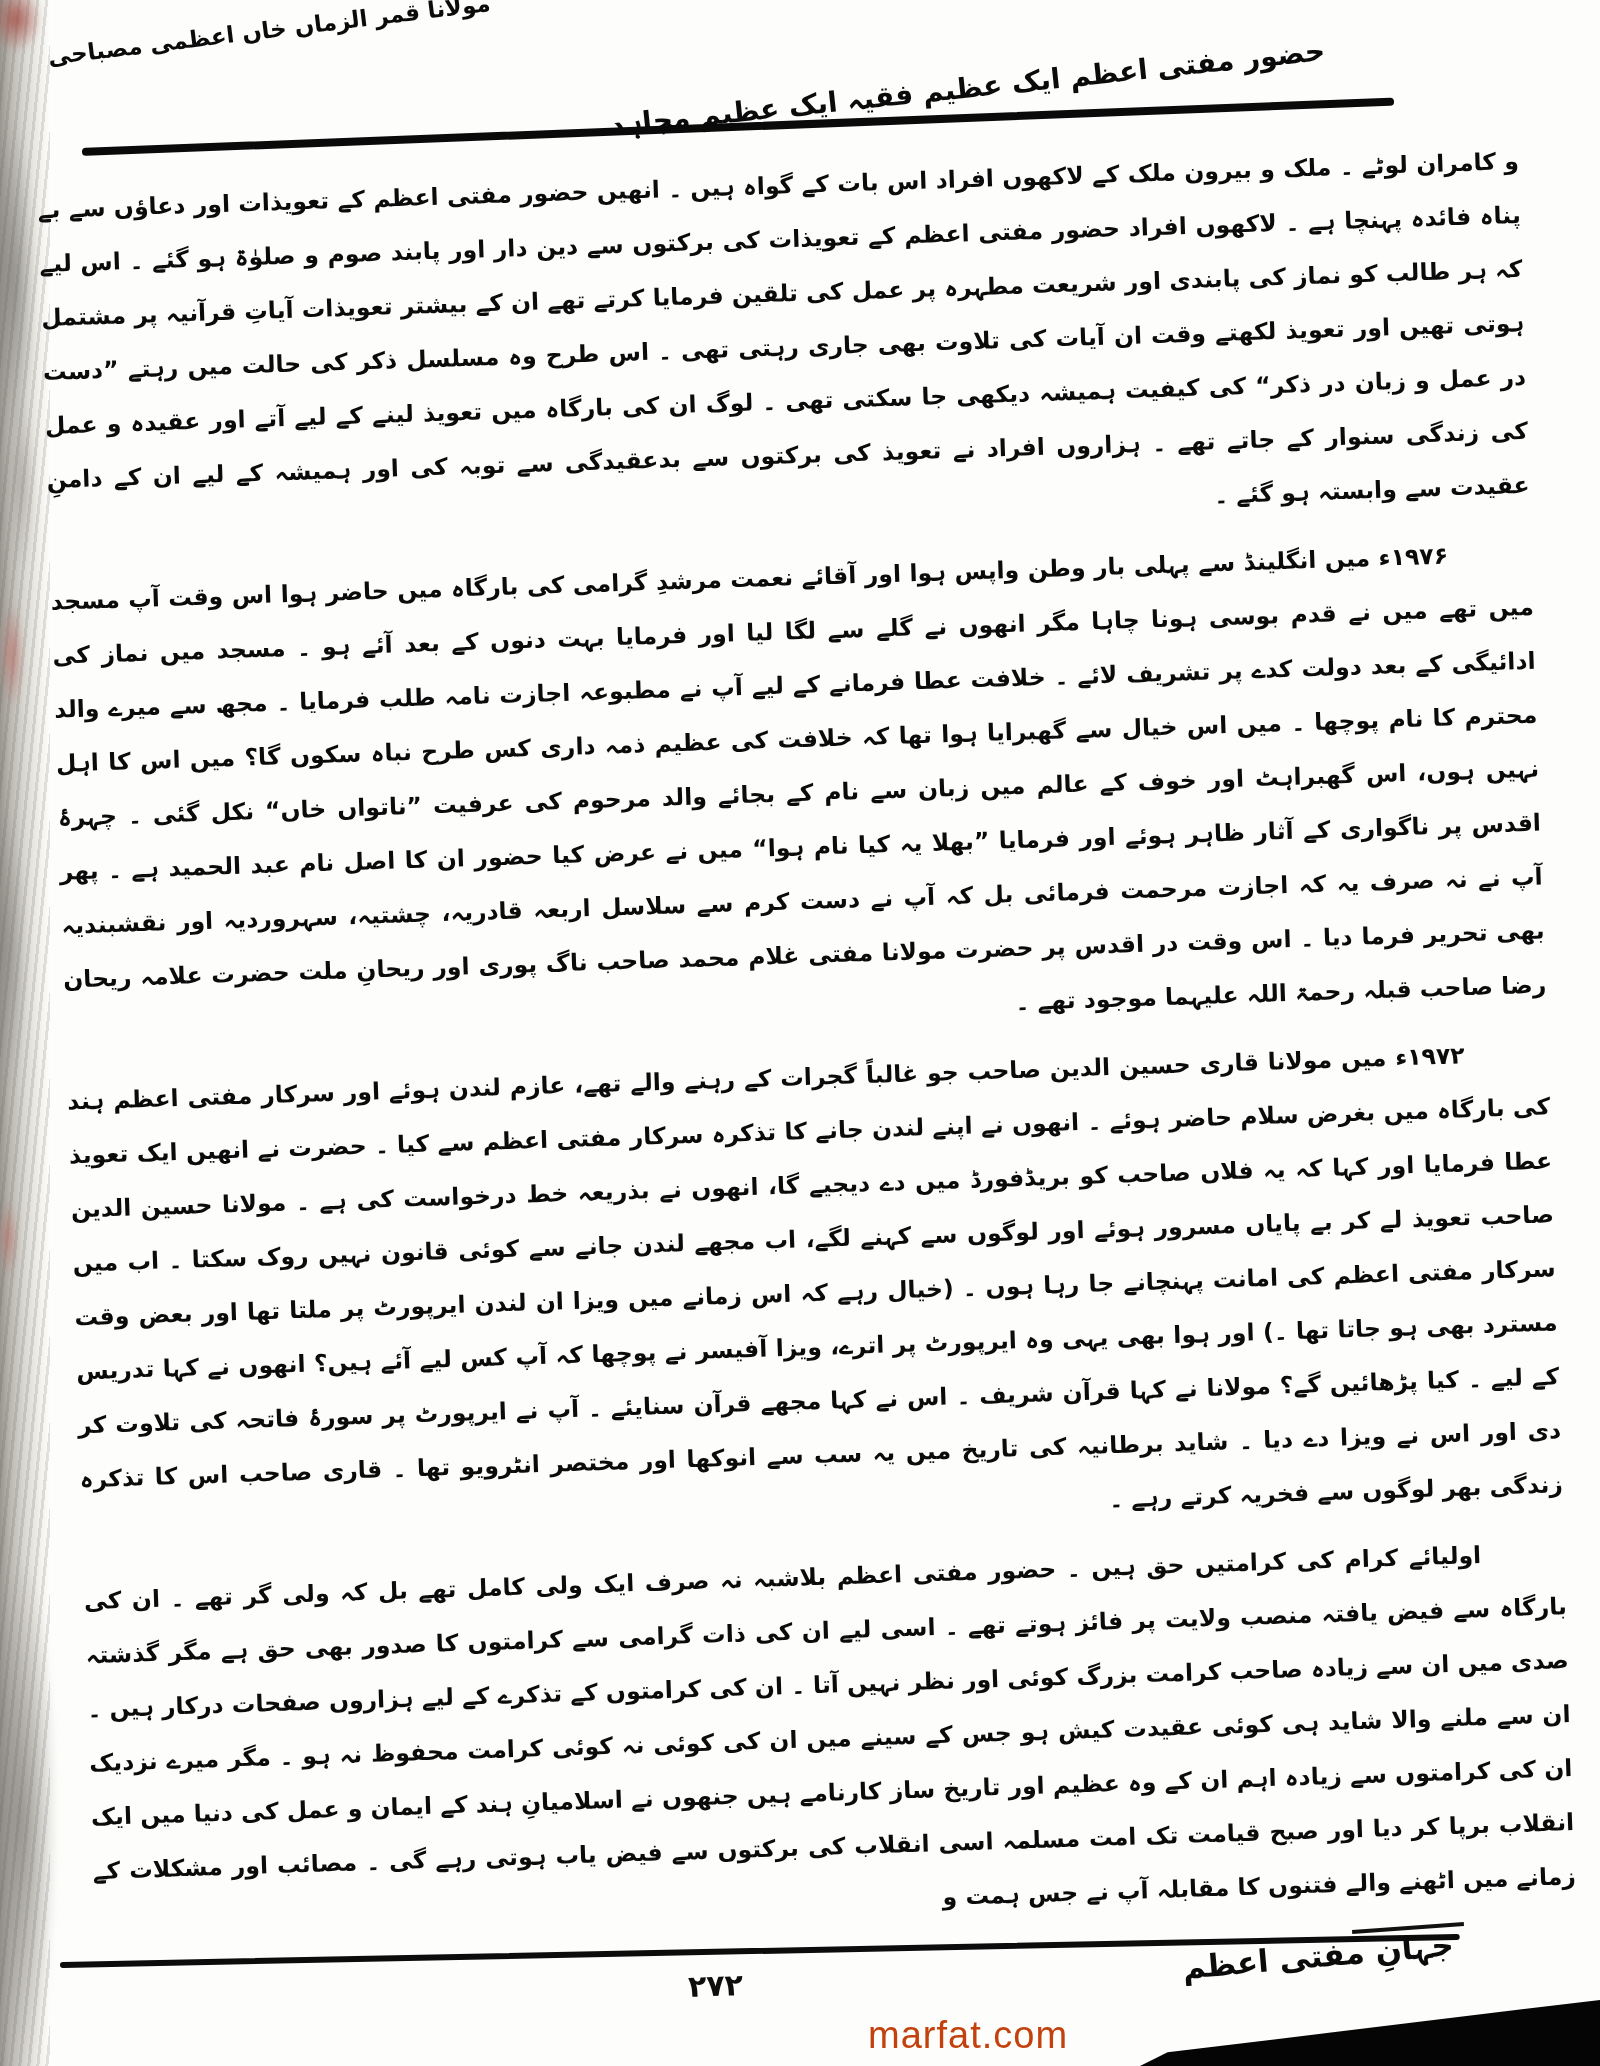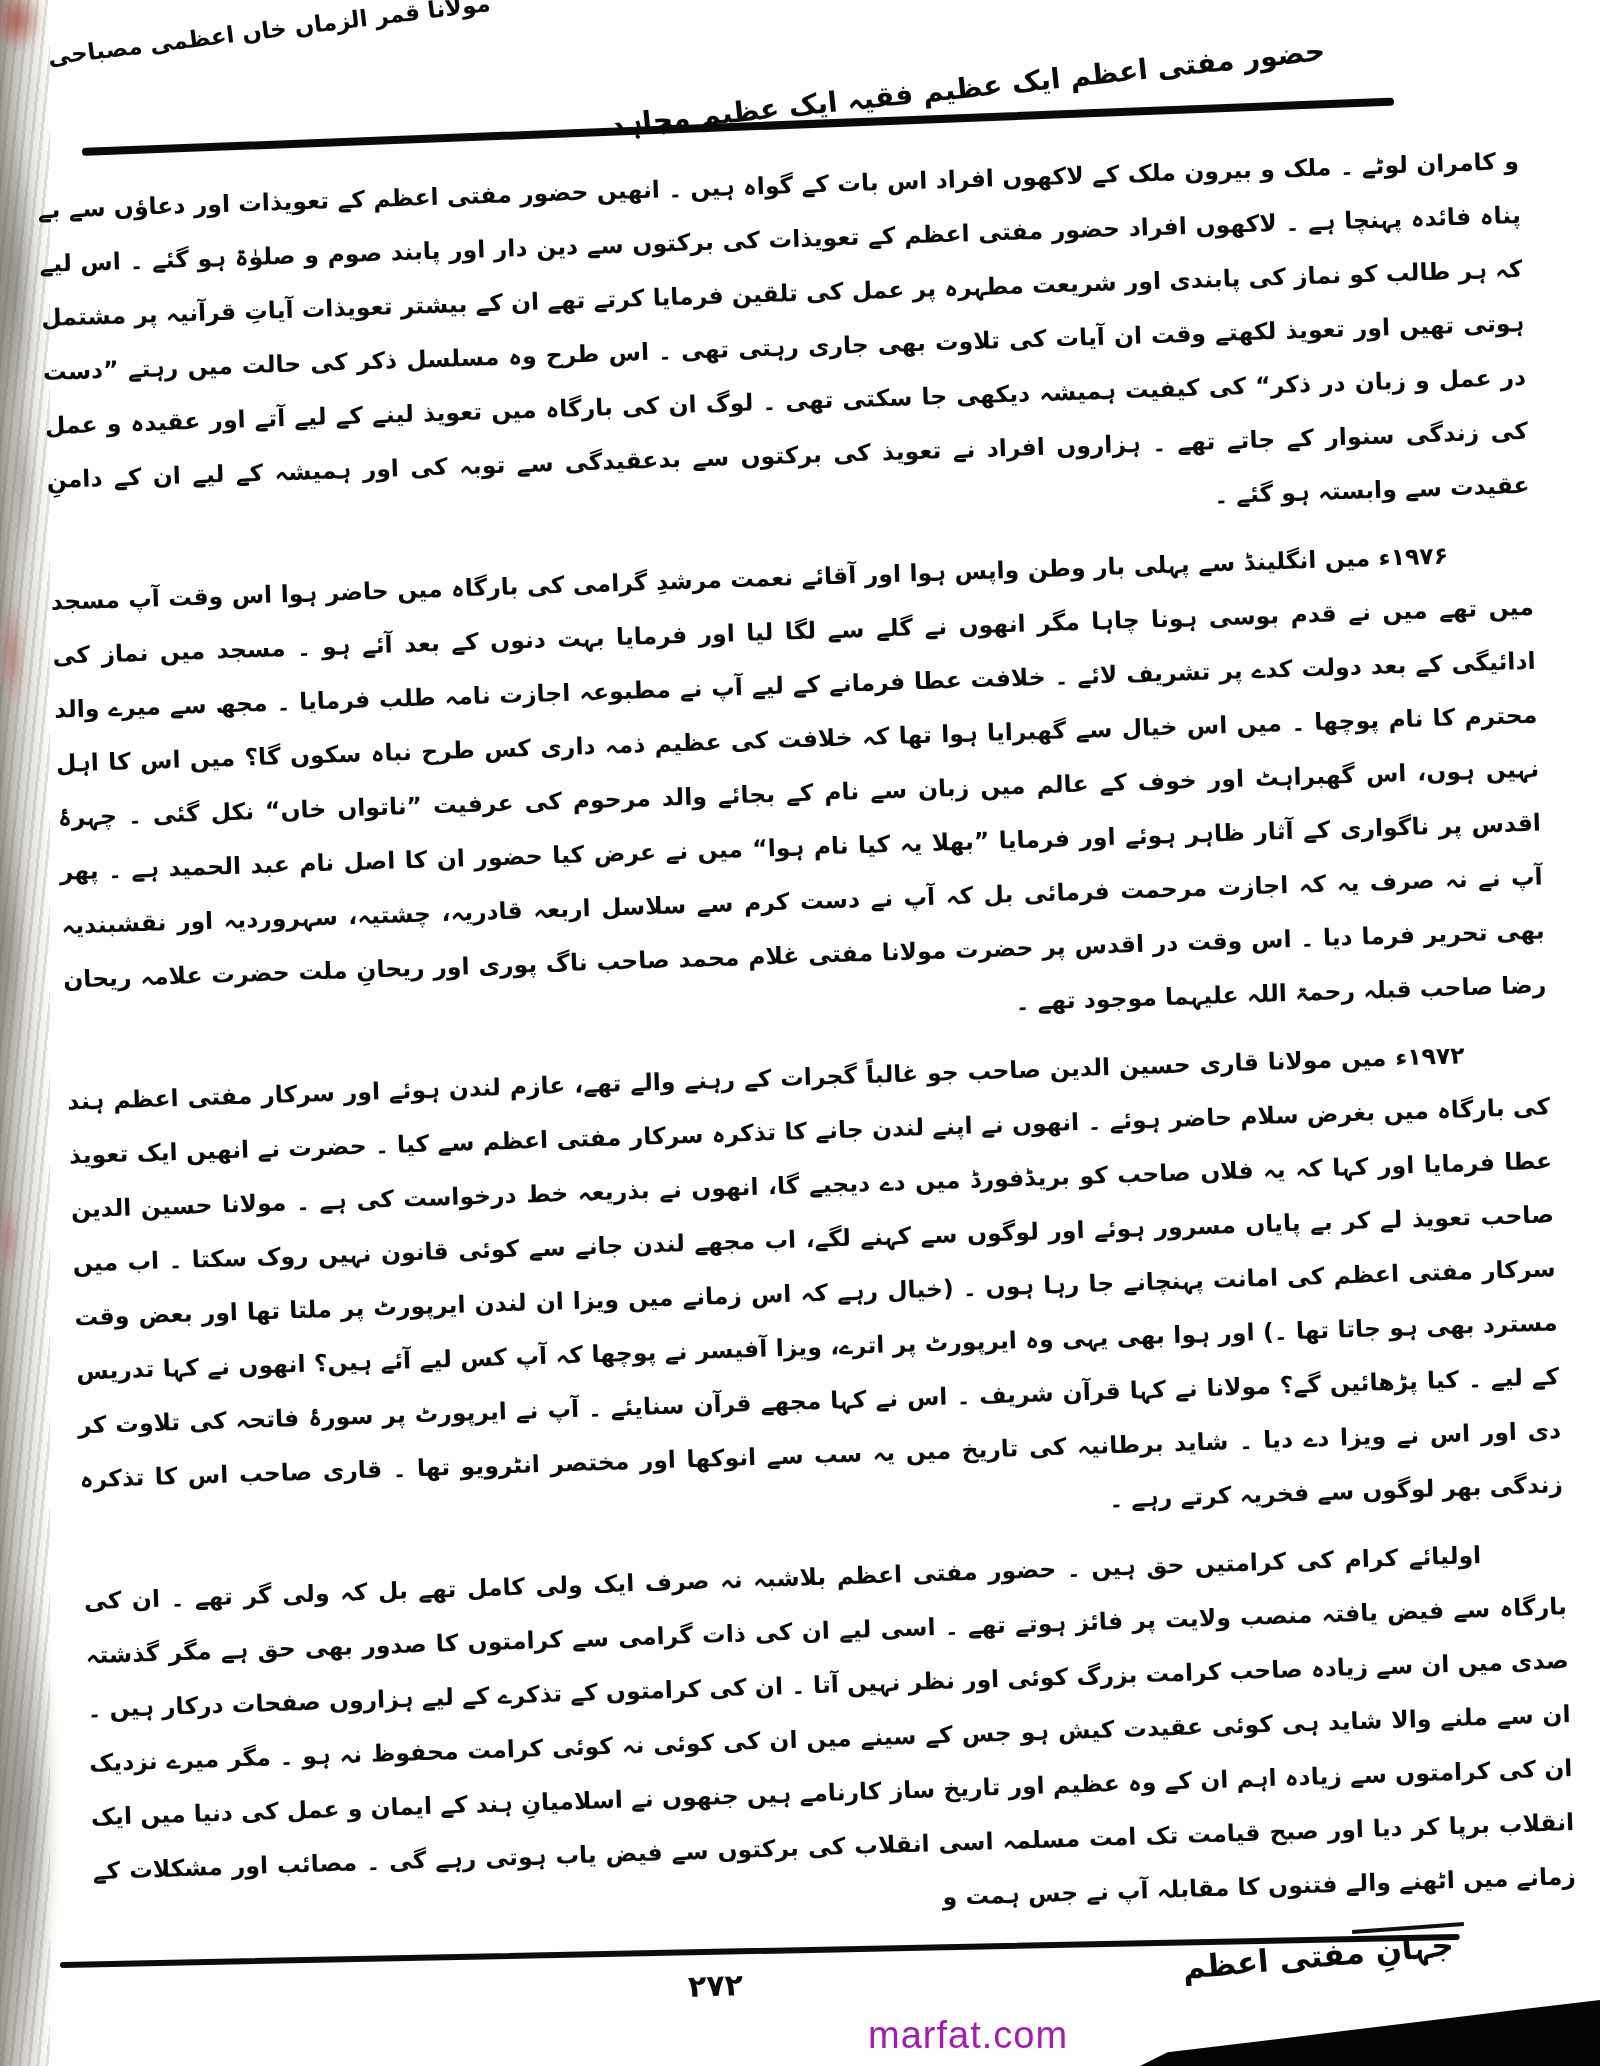--- a/index.html
+++ b/index.html
@@ -78,21 +78,21 @@
     transform:rotate(-2deg);
   }
   .book-title {
     position:absolute; left:1182px; top:1938px;
     direction:rtl; font-size:31px; font-weight:bold;
     transform:rotate(-5deg); white-space:nowrap;
   }
   .watermark {
     position:absolute; left:868px; top:2014px;
     font-family:"Liberation Sans","DejaVu Sans",sans-serif;
-    font-size:38px; color:#a21caf; font-weight:normal; letter-spacing:1px;
+    font-size:38px; color:#c2410c; font-weight:normal; letter-spacing:1px;
   }
   .corner-wedge {
     position:absolute; left:1140px; top:1990px; width:460px; height:76px;
     background:#050505;
     clip-path:polygon(0 100%, 6% 82%, 100% 13%, 100% 100%);
   }
 </style>
 </head>
 <body>
 

